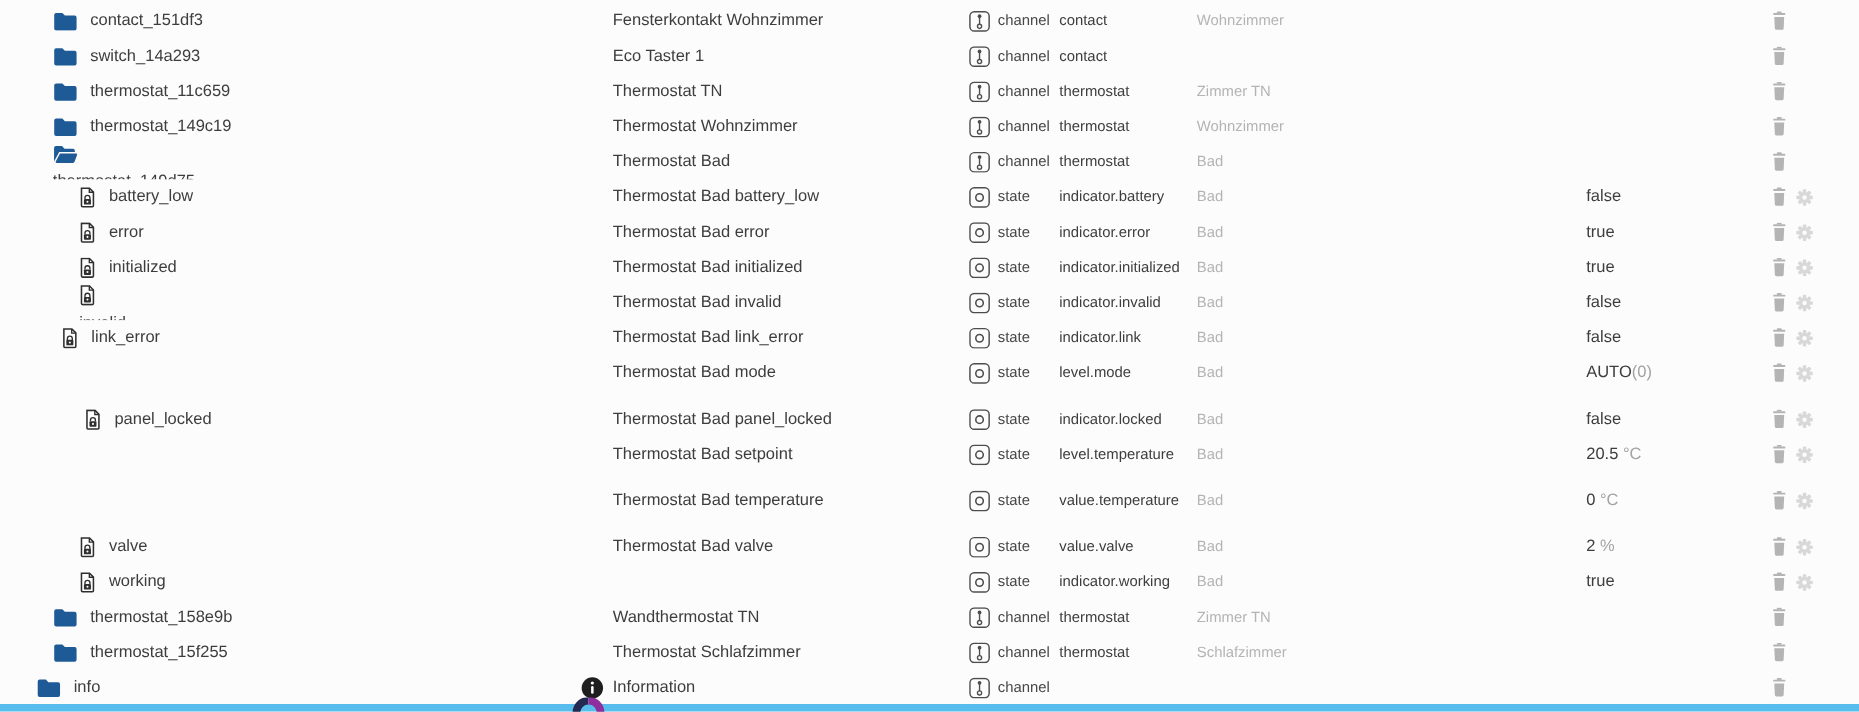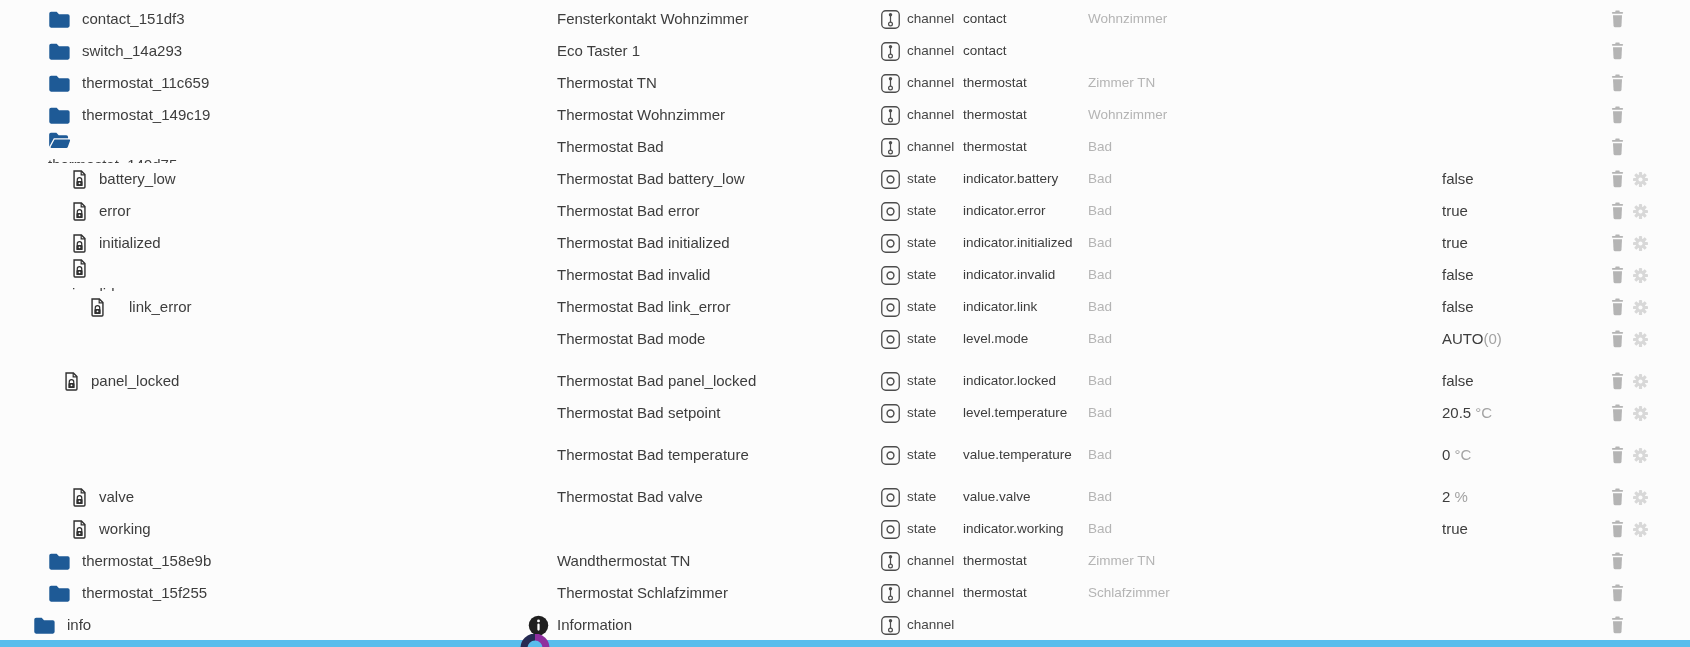--- a/index.html
+++ b/index.html
@@ -536,21 +536,21 @@
                 <rect x="-1.9" y="-8.8" width="3.8" height="17.6" rx="1" transform="rotate(90)"></rect>
                 <rect x="-1.9" y="-8.8" width="3.8" height="17.6" rx="1" transform="rotate(135)"></rect>
                 <circle class="gear-body" r="5.8"></circle>
                 <circle class="gear-hole" r="2.4"></circle>
               </g>
             </svg>
       </button>
     </div>
   </div>
       <div class="row">
-    <div class="cell tree" style="left: 90px; gap: 12px;">
+    <div class="cell tree" style="left: 56px;">
 
       <span class="tree-icon i-file-lock" style="">
         <svg class="doc-svg" width="15" height="19" viewBox="0 0 16 20">
               <path stroke-width="1.5" d="M2.2 1 H10 l3.8 3.8 V18 q0 1 -1 1 H3.2 q-1 0 -1 -1 Z"></path>
               <path stroke-width="1.3" d="M9.8 1 v4 h4"></path>
               <path stroke-width="1.3" d="M5.6 11.6 V10.4 a2.4 2.4 0 0 1 4.8 0 v1.2"></path>
               <rect class="lock-body" x="4.6" y="11.5" width="6.8" height="5.4" rx="0.9"></rect>
               <circle class="lock-hole" cx="8" cy="14.1" r="1"></circle>
             </svg>
       </span>
@@ -632,21 +632,21 @@
                 <rect x="-1.9" y="-8.8" width="3.8" height="17.6" rx="1" transform="rotate(90)"></rect>
                 <rect x="-1.9" y="-8.8" width="3.8" height="17.6" rx="1" transform="rotate(135)"></rect>
                 <circle class="gear-body" r="5.8"></circle>
                 <circle class="gear-hole" r="2.4"></circle>
               </g>
             </svg>
       </button>
     </div>
   </div>
       <div class="row">
-    <div class="cell tree" style="left: 64px;">
+    <div class="cell tree" style="left: 77px;">
 
       <span class="tree-icon i-file-lock" style="">
         <svg class="doc-svg" width="15" height="19" viewBox="0 0 16 20">
               <path stroke-width="1.5" d="M2.2 1 H10 l3.8 3.8 V18 q0 1 -1 1 H3.2 q-1 0 -1 -1 Z"></path>
               <path stroke-width="1.3" d="M9.8 1 v4 h4"></path>
               <path stroke-width="1.3" d="M5.6 11.6 V10.4 a2.4 2.4 0 0 1 4.8 0 v1.2"></path>
               <rect class="lock-body" x="4.6" y="11.5" width="6.8" height="5.4" rx="0.9"></rect>
               <circle class="lock-hole" cx="8" cy="14.1" r="1"></circle>
             </svg>
       </span>

